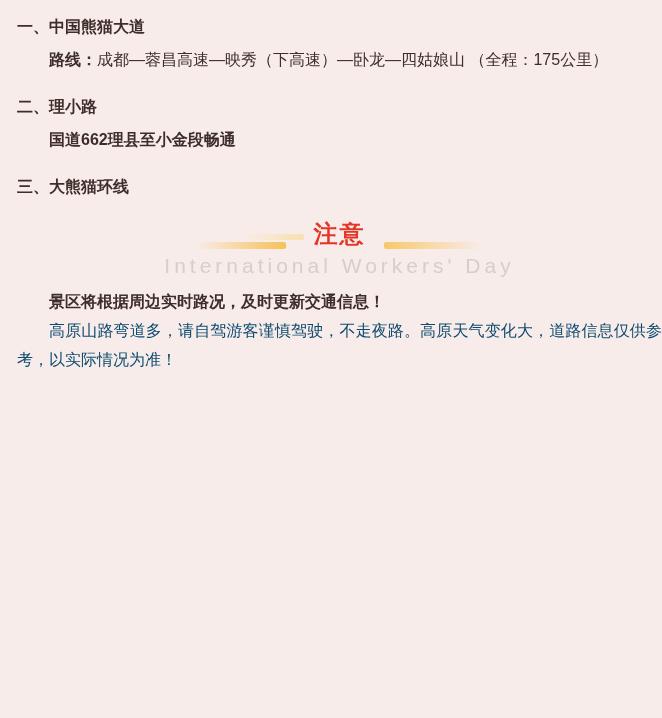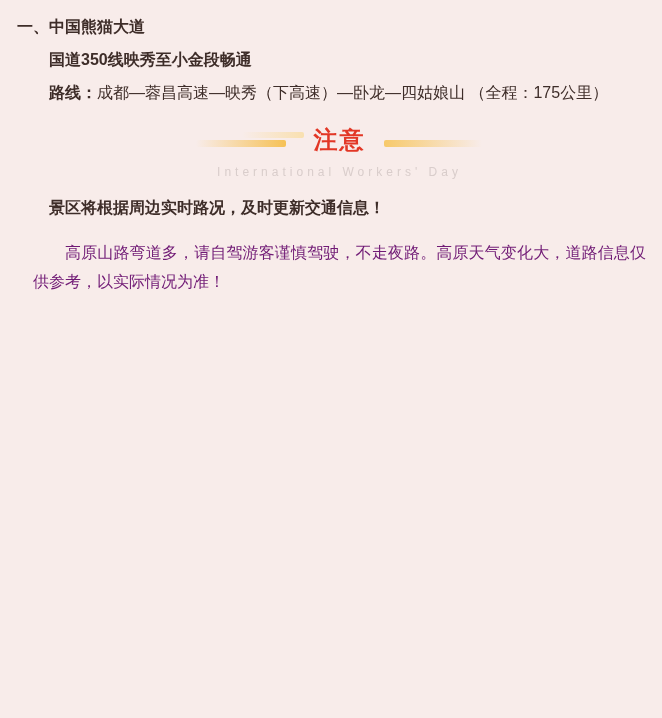--- a/index.html
+++ b/index.html
@@ -38,21 +38,21 @@
     text-align: justify;
   }
   .route-label {
     font-weight: 700;
   }
   
   .notice-header {
     margin-top: 0;
     height: 34px;
     display: flex;
-    align-items: center;
+    align-items: flex-end;
     justify-content: center;
   }
   .notice-title {
     margin: 0 14px;
     font-size: 24px;
     font-weight: 700;
     color: #e23726;
     letter-spacing: 2px;
     line-height: 34px;
   }
@@ -85,53 +85,55 @@
     top: 9px;
     width: 98px;
     height: 7px;
     background: linear-gradient(to left, rgba(246,193,85,0), #f7c96a);
     border-radius: 2px;
   }
   .notice-subtitle {
     margin: 4px 0 0 0;
     text-align: center;
     color: #d9cdcb;
-    font-size: 12px;
+    font-size: 21px;
     letter-spacing: 4px;
     line-height: 22px;
   }
   .notice-info {
     margin: 10px 0 0 0;
     font-weight: 700;
     text-indent: 2em;
     line-height: 29px;
   }
   .notice-warning {
-    margin: 16px;
-    color: #701a75;
+    margin: 0;
+    color: #0c4a6e;
     text-indent: 2em;
     line-height: 29px;
     text-align: justify;
   }
 </style>
 </head>
 <body>
 
 <main class="page">
 
   <section class="route-section">
     <p class="section-heading">一、中国熊猫大道</p>
-    <p class="section-subtitle">国道350线映秀至小金段畅通</p>
     <p class="route-line"><span class="route-label">路线：</span><span>成都—蓉昌高速—映秀（下高速）—卧龙—四姑娘山 （全程：175公里）</span></p>
   </section>
 
   <section class="route-section">
+    <p class="section-heading">二、理小路</p>
+    <p class="section-subtitle">国道662理县至小金段畅通</p>
   </section>
 
   <section class="route-section">
+    <p class="section-heading">三、大熊猫环线</p>
   </section>
 
   <section class="route-section">
   </section>
 
   <div class="notice-header">
     <span class="deco deco-left">
       <span class="bar-top"></span>
       <span class="bar-main"></span>
     </span>

